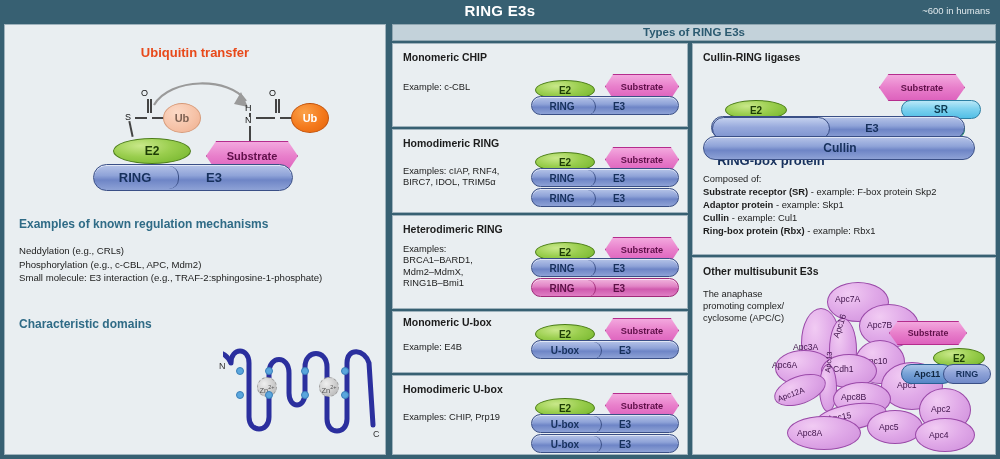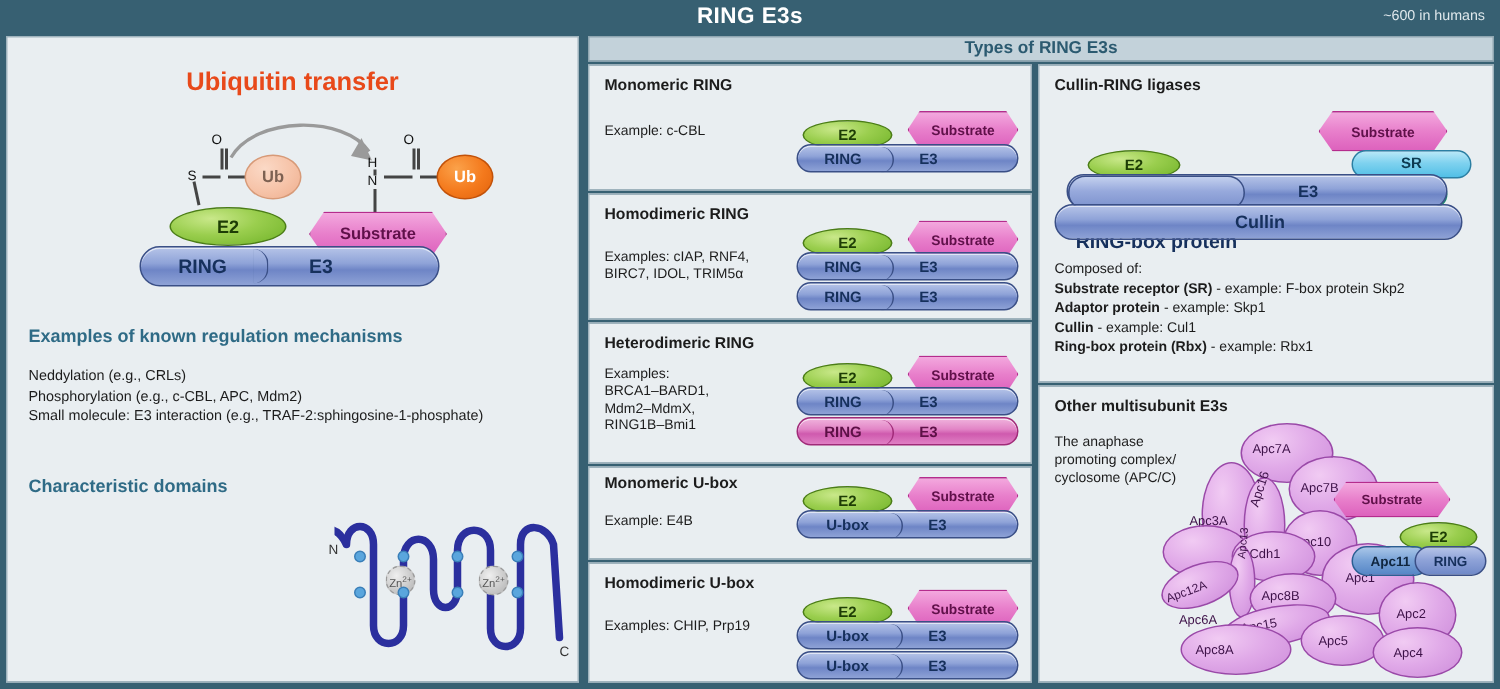--- a/index.html
+++ b/index.html
@@ -175,21 +175,21 @@
   <div class="header">
     <div class="header-title">RING E3s</div>
     <div class="header-note">~600 in humans</div>
   </div>
 
   <div class="types-banner">Types of RING E3s</div>
 
   <div class="col-left">
 
     <div style="position:absolute;left:0;top:0;width:380px;height:182px;">
-      <div style="position:absolute;left:0;top:20px;width:380px;text-align:center;font-size:17px;font-weight:bold;color:#e8491a;">Ubiquitin transfer</div>
+      <div style="position:absolute;left:0;top:20px;width:380px;text-align:center;font-size:13px;font-weight:bold;color:#e8491a;">Ubiquitin transfer</div>
 
       <svg style="position:absolute;left:145px;top:50px;" width="110" height="42">
         <path d="M4,30 C20,2 80,2 96,26" stroke="#9a9a9a" stroke-width="2.2" fill="none"></path>
         <path d="M91,17 L98,32 L84,29 Z" fill="#9a9a9a"></path>
       </svg>
 
       <div class="chem" style="left:136px;top:63px;">O</div>
       <div class="chem-l" style="left:142px;top:74px;width:1.5px;height:14px;"></div>
       <div class="chem-l" style="left:145px;top:74px;width:1.5px;height:14px;"></div>
       <div class="chem" style="left:120px;top:87px;">S</div>
@@ -259,21 +259,21 @@
         <div class="cys" style="left:78px;top:58px;"></div>
         <div class="cys" style="left:118px;top:34px;"></div>
         <div class="cys" style="left:118px;top:58px;"></div>
       </div>
     </div>
   </div>
 
   <div class="col-mid">
 
     <div class="card" style="left:0;top:19px;width:296px;height:84px;">
-      <div class="card-title">Monomeric RING</div>
+      <div class="card-title">Monomeric CHIP</div>
       <div class="card-body" style="top:38px;white-space:pre-line;">Example: c-CBL</div>
       <div class="e2" style="left:142px;top:36px;">E2</div>
       <div class="subst" style="left:212px;top:30px;">Substrate</div>
       <div class="bar" style="left:138px;top:52px;width:148px;">
         <div class="bar-div" style="left:54px;"></div>
         <div class="bar-lbl" style="left:0;width:60px;">RING</div>
         <div class="bar-lbl" style="left:62px;width:50px;">E3</div>
       </div>
     </div>
 
@@ -403,21 +403,21 @@
         <div class="apc-blob" style="left:30px;top:30px;width:40px;height:70px;"></div>
         <div class="apc-lbl" style="left:22px;top:64px;">Apc3A</div>
 
         <div class="apc-blob" style="left:58px;top:40px;width:28px;height:64px;"></div>
         <div class="apc-lbl" style="left:60px;top:58px;transform:rotate(-72deg);transform-origin:left top;">Apc16</div>
 
         <div class="apc-blob" style="left:84px;top:62px;width:50px;height:44px;"></div>
         <div class="apc-lbl" style="left:92px;top:78px;">Apc10</div>
 
         <div class="apc-blob" style="left:4px;top:72px;width:58px;height:36px;"></div>
-        <div class="apc-lbl" style="left:15px;top:82px;margin-top:48px;">Apc6A</div>
+        <div class="apc-lbl" style="left:1px;top:82px;">Apc6A</div>
 
         <div class="apc-blob" style="left:50px;top:76px;width:56px;height:34px;"></div>
         <div class="apc-lbl" style="left:62px;top:86px;">Cdh1</div>
 
         <div class="apc-blob" style="left:48px;top:86px;width:18px;height:48px;"></div>
         <div class="apc-lbl" style="left:52px;top:94px;transform:rotate(-84deg);transform-origin:left top;font-size:7.4px;">Apc13</div>
 
         <div class="apc-blob" style="left:110px;top:84px;width:62px;height:48px;"></div>
         <div class="apc-lbl" style="left:126px;top:102px;">Apc1</div>
 

